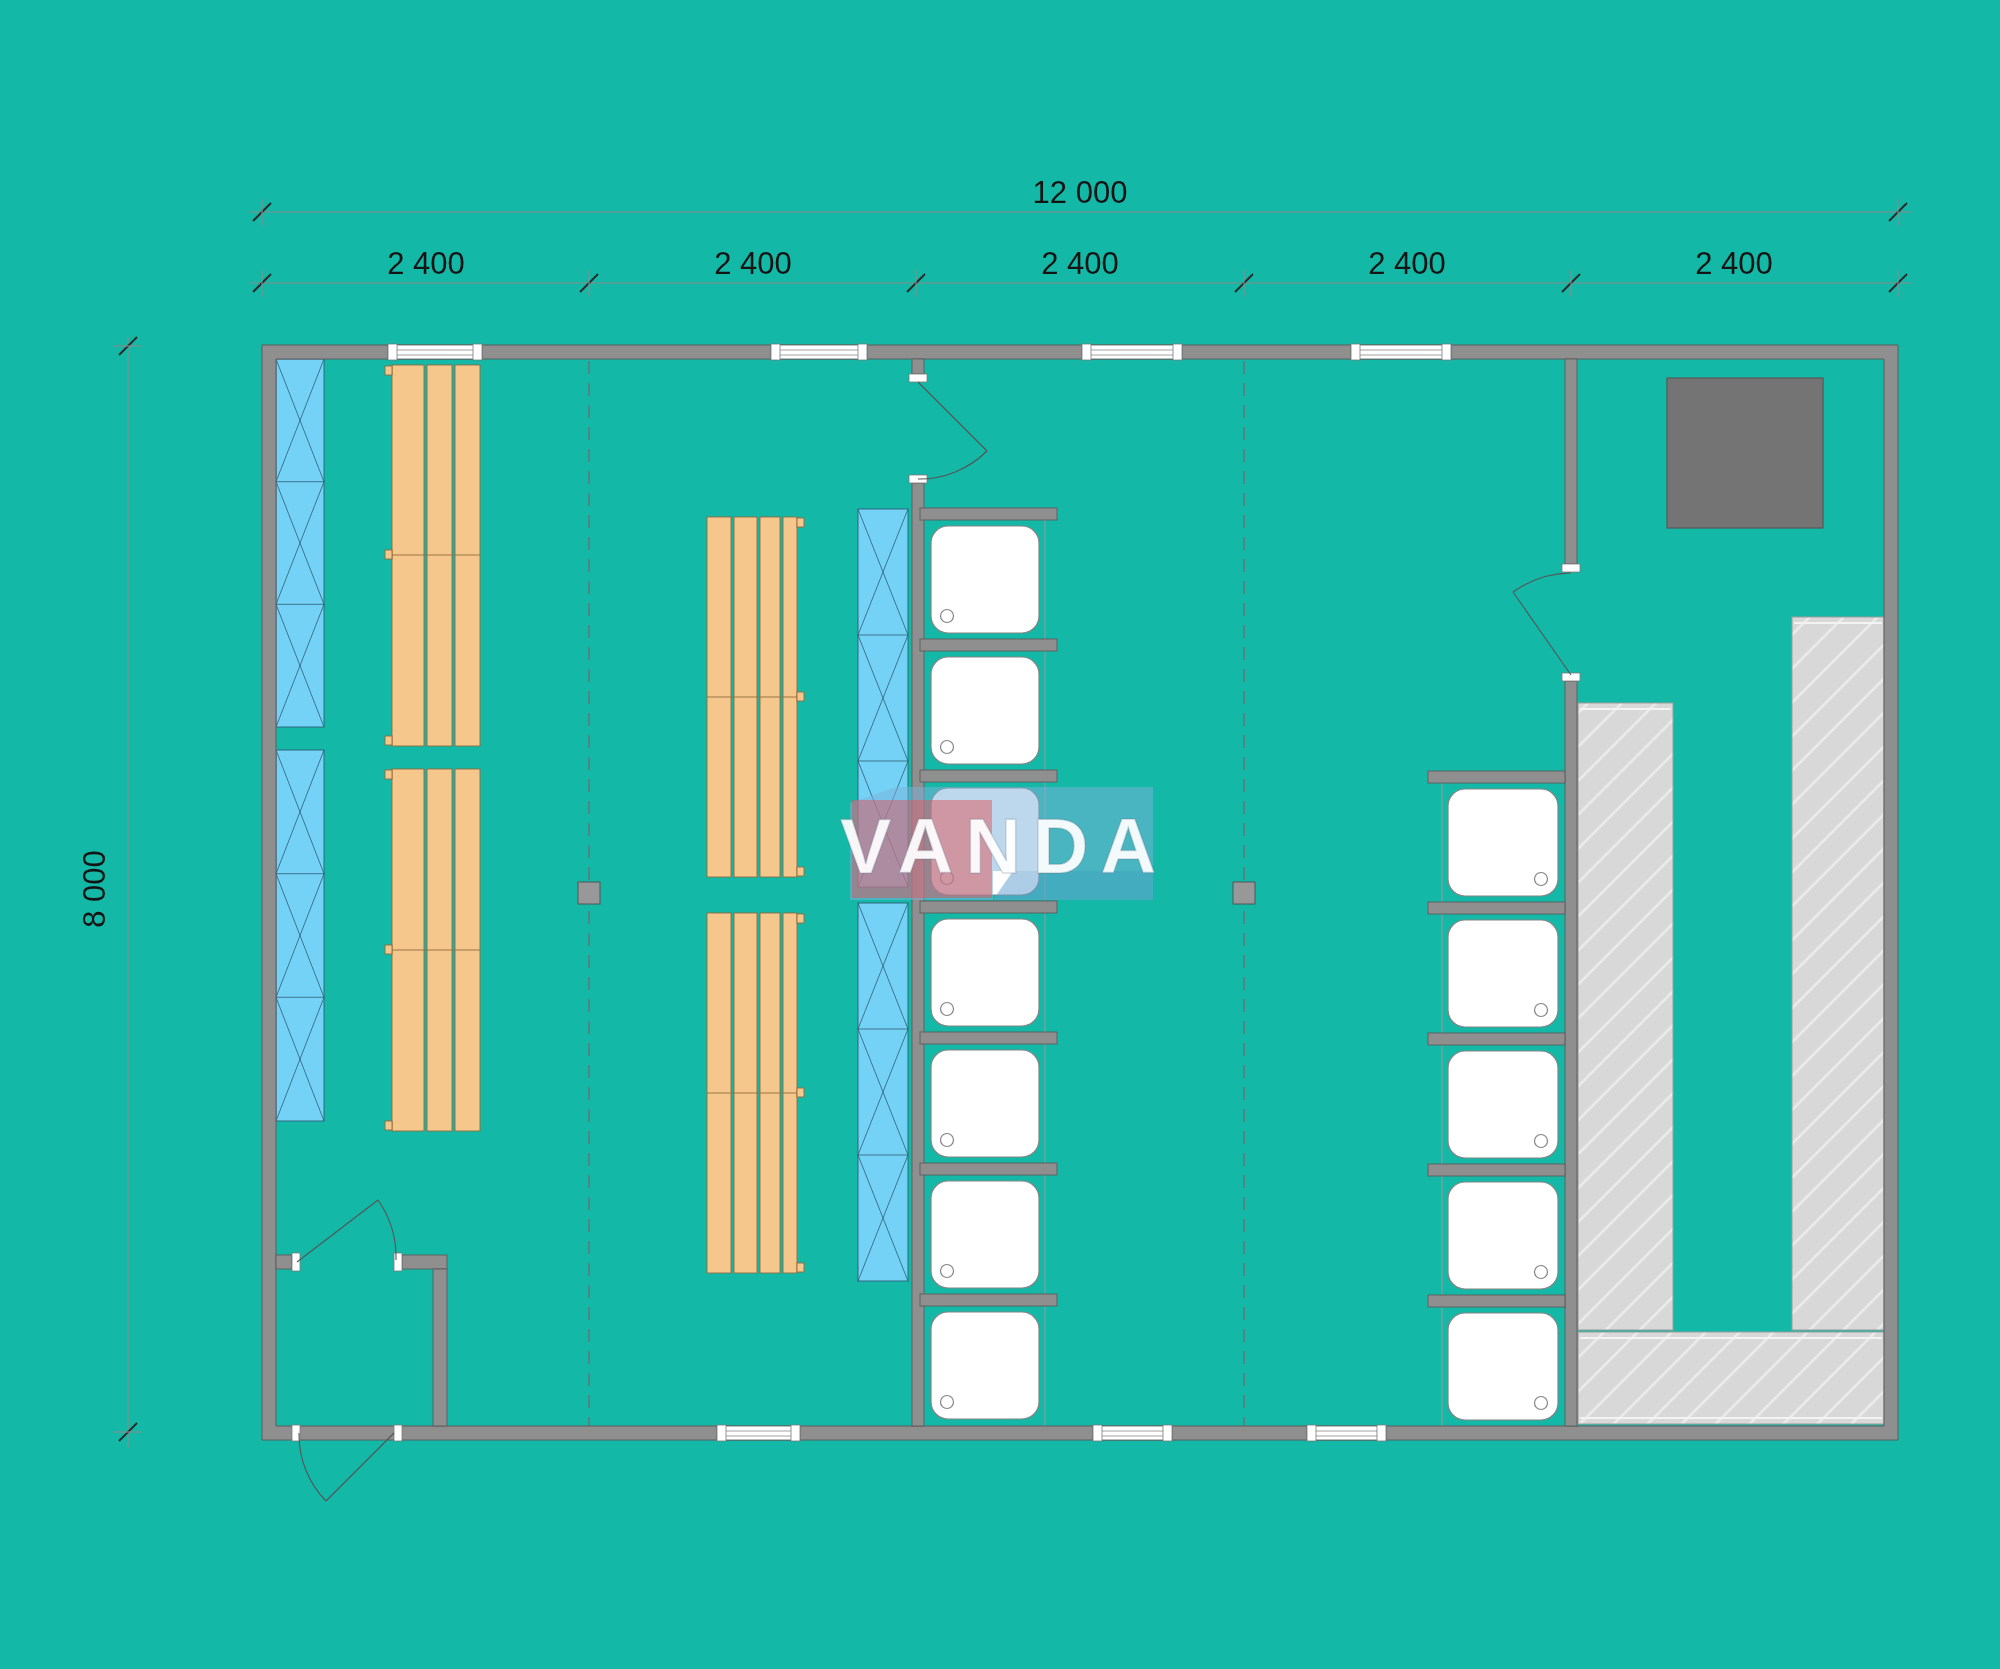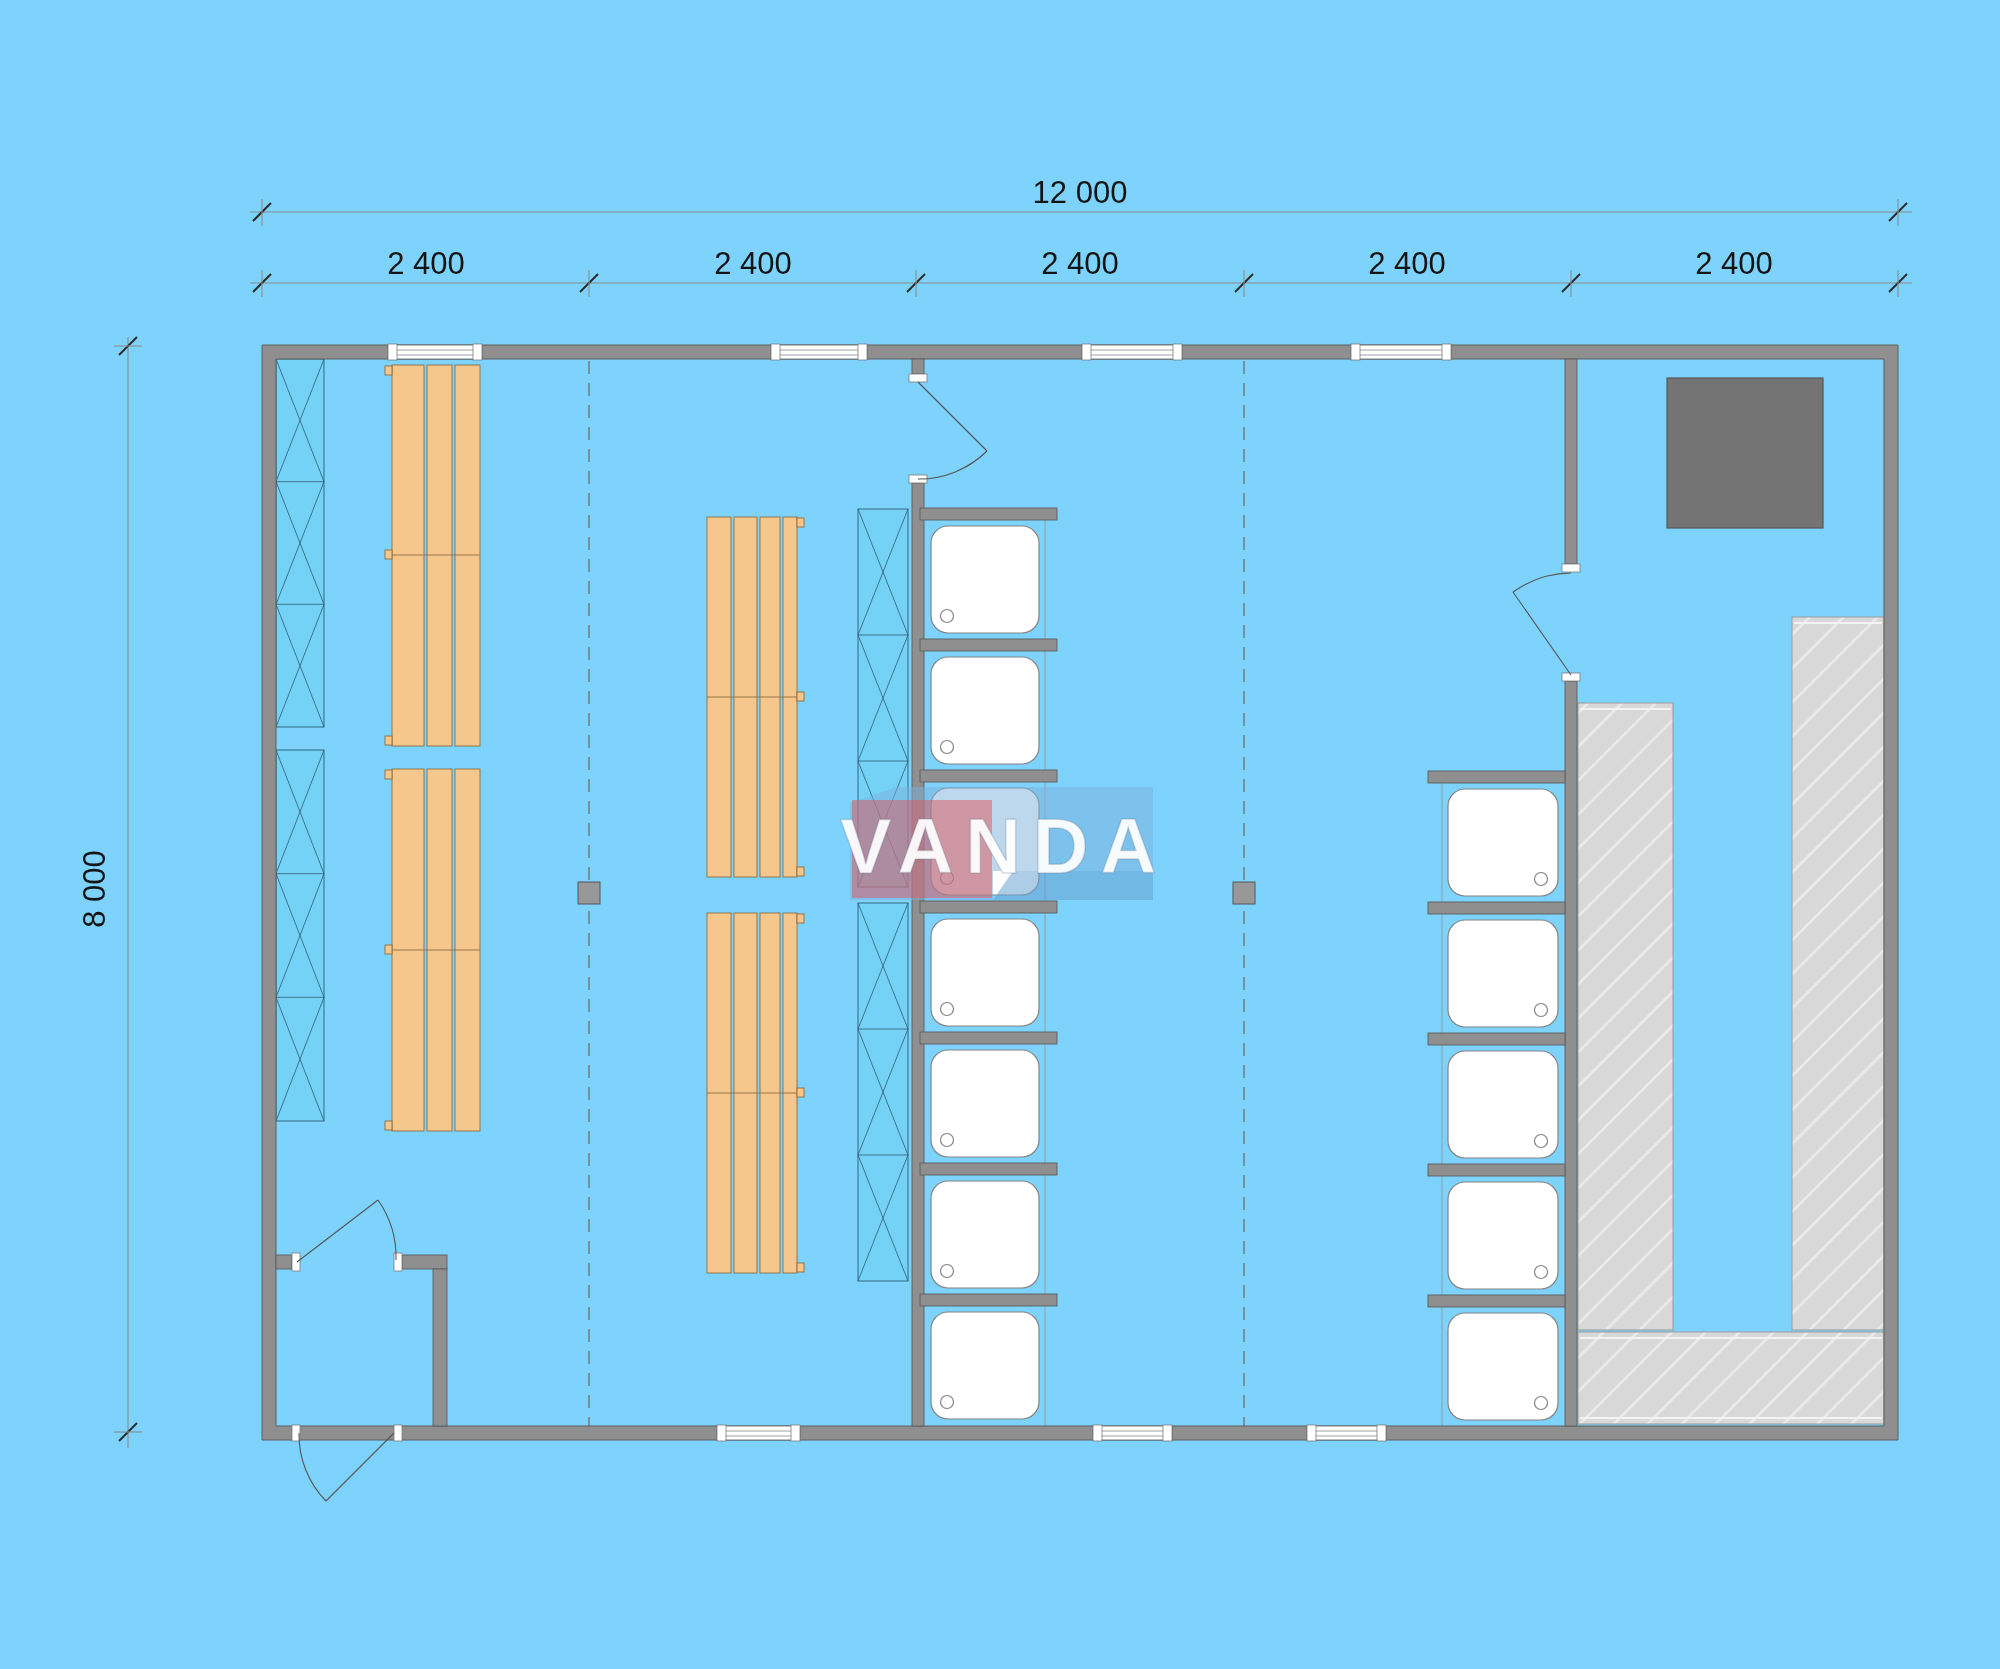--- a/index.html
+++ b/index.html
@@ -8,21 +8,21 @@
     --bench:#f6c78c; --bench-stroke:#8f6d3f;
     --glazing:#74d2f6; --glazing-stroke:#2e5d74;
     --hatch-fill:#d8d8d8; --hatch-line:#ececec; --hatch-stroke:#9b9b9b;
     --stove:#747474; --stove-stroke:#585858;
     --post:#989898; --post-stroke:#555555;
     --tray-stroke:#848484;
     --dim-line:#8a8a8a; --tick:#2a2a2a; --dim-text:#141414;
     --door-line:#555555; --dash-line:#6f6f6f;
     --logo-red:#e2555c; --logo-blue:#7cb1dc; --logo-blue-dark:#6aa2d2;
   }
-  .stage{position:relative;width:2000px;height:1669px;background:#7dd3fc;overflow:hidden;}
+  .stage{position:relative;width:2000px;height:1669px;background:#14b8a6;overflow:hidden;}
   svg{position:absolute;left:0;top:0;}
   .wallring{fill:var(--wall);stroke:var(--wall-stroke);stroke-width:1;}
   .wall{fill:var(--wall);stroke:var(--wall-stroke);stroke-width:0.9;}
   .win{fill:#ffffff;stroke:var(--wall-stroke);stroke-width:0.8;}
   .winline{stroke:#8a8a8a;stroke-width:0.8;}
   .cap{fill:#ffffff;stroke:#7a7a7a;stroke-width:0.8;}
   .bench{fill:var(--bench);stroke:var(--bench-stroke);stroke-width:0.9;}
   .benchline{stroke:var(--bench-stroke);stroke-width:0.9;}
   .glz{fill:var(--glazing);stroke:var(--glazing-stroke);stroke-width:0.9;}
   .glzline{stroke:var(--glazing-stroke);stroke-width:0.8;fill:none;}

